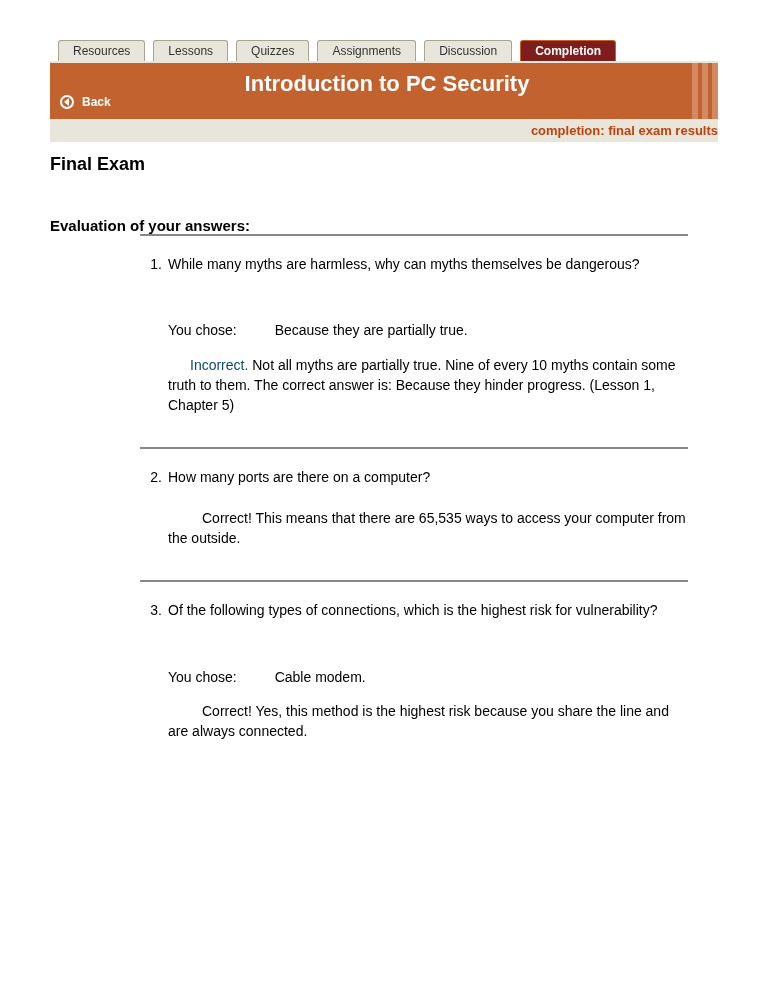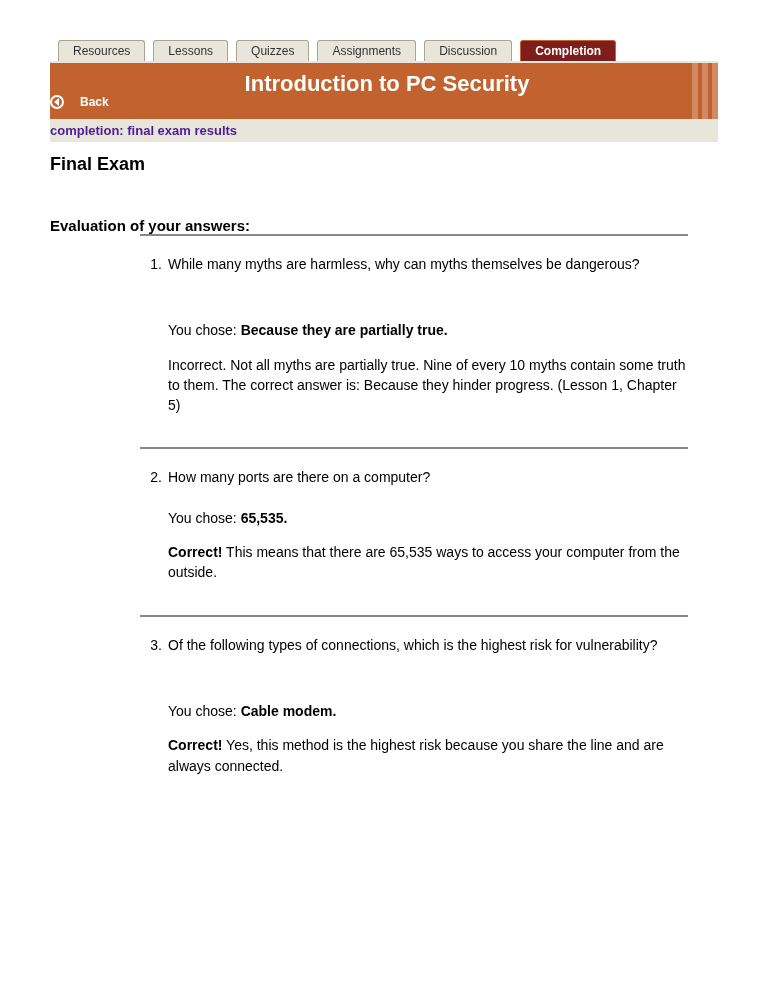--- a/index.html
+++ b/index.html
@@ -64,21 +64,22 @@
       width: 6px;
       height: 100%;
       background: rgba(255,255,255,0.25);
     }
     .back-block {
       display: flex;
       align-items: center;
       color: #fff;
       font-size: 12px;
       font-weight: bold;
-      gap: 16px;
+      gap: 8px;
+      margin-left: 10px;
       margin-top: 22px;
       cursor: pointer;
     }
     .back-icon {
       width: 14px;
       height: 14px;
       border: 2px solid #fff;
       border-radius: 50%;
       display: flex;
       align-items: center;
@@ -96,26 +97,26 @@
       left: 6px;
       right: 0;
       top: 8px;
       text-align: center;
       color: #fff;
       font-size: 22px;
       font-weight: bold;
     }
     .subheader-bar {
       background: #e8e6db;
-      text-align: left;
+      text-align: right;
       font-weight: bold;
       font-size: 13px;
       padding: 4px 0;
       border-bottom: 2px solid #fff;
-      color: #4c1d95;
+      color: #c2410c;
     }
     
     .content {
       padding-top: 10px;
     }
     .section-title {
       font-weight: bold;
       font-size: 18px;
       margin-bottom: 42px;
     }
@@ -148,25 +149,27 @@
       line-height: 1.45;
     }
     .q-detail {
       margin-left: 28px;
       line-height: 1.45;
     }
     .q-detail p {
       margin-bottom: 14px;
     }
     .bold {
-      font-weight: bold;
+      font-weight: normal;
+      margin-left: 34px;
     }
     .incorrect {
-      color: #000000;
+      color: #0c4a6e;
       font-weight: normal;
+      margin-left: 22px;
     }
     .extra-gap {
       height: 26px;
     }
   </style>
 </head>
 <body>
 
 <div class="page">
 
@@ -215,23 +218,20 @@
         </div>
       </div>
 
       <div class="question-block">
         <div class="q-row">
           <div class="q-num">2.</div>
           <div class="q-text">How many ports are there on a computer?</div>
         </div>
         <div class="q-detail">
           <p>
-            <span>You chose: </span><span class="bold">65,535.</span>
-          </p>
-          <p>
             <span class="bold">Correct!</span><span> This means that there are 65,535 ways to access your computer from the outside.</span>
           </p>
         </div>
       </div>
 
       <div class="question-block">
         <div class="q-row">
           <div class="q-num">3.</div>
           <div class="q-text">Of the following types of connections, which is the highest risk for vulnerability?</div>
         </div>

